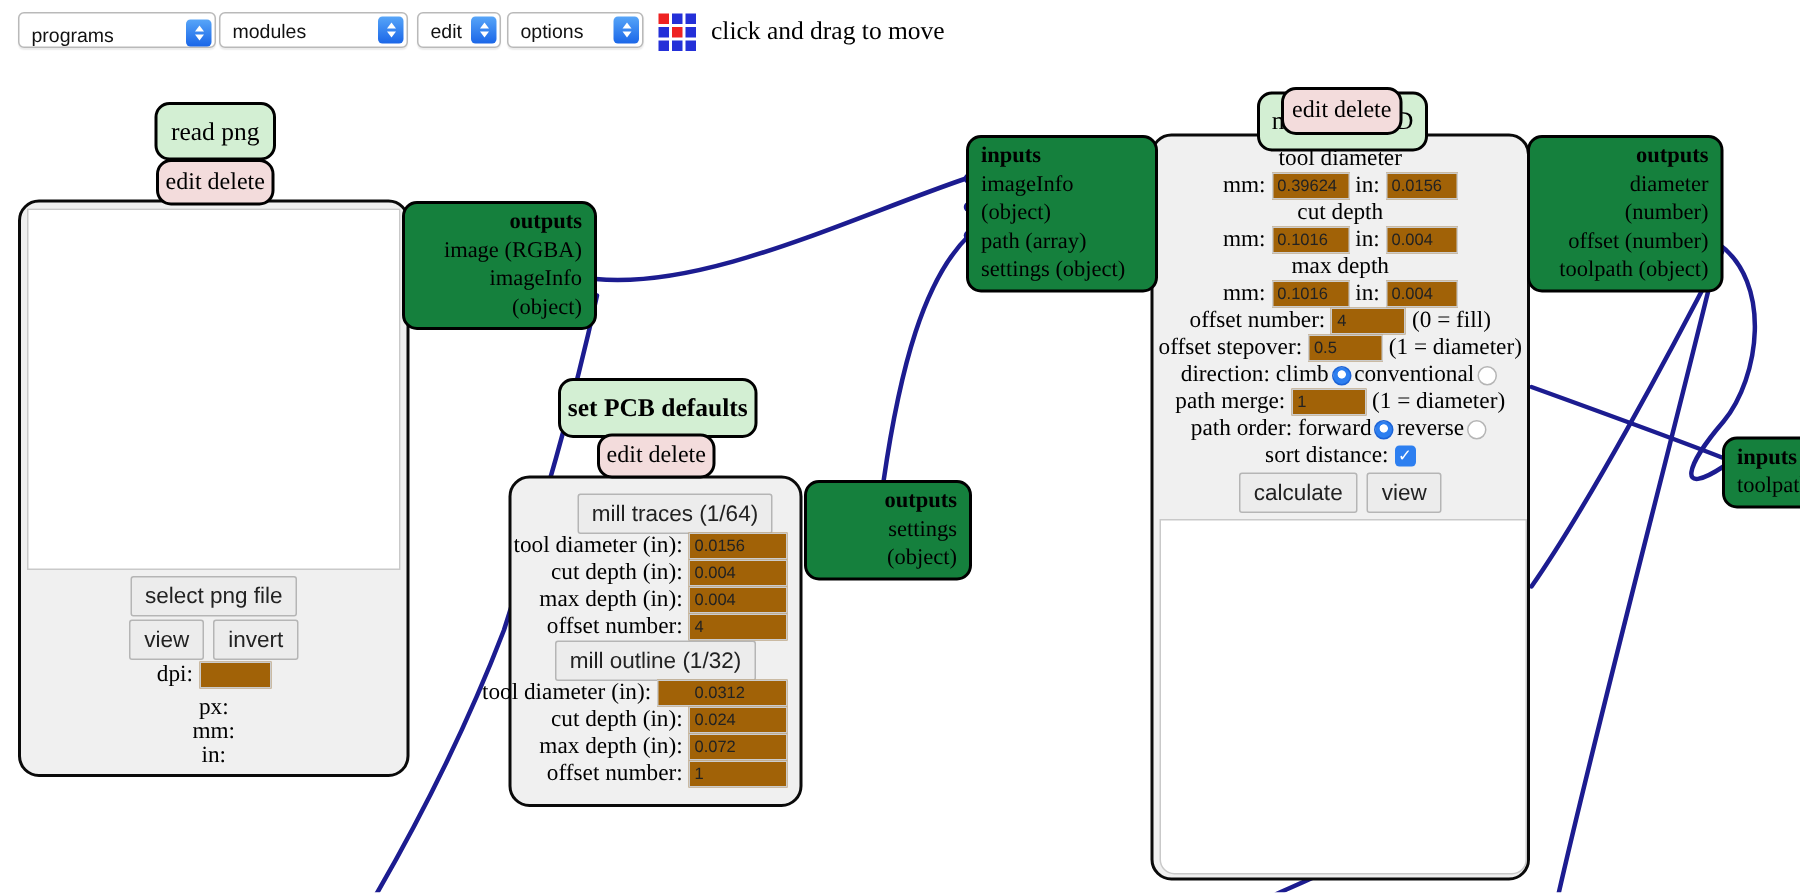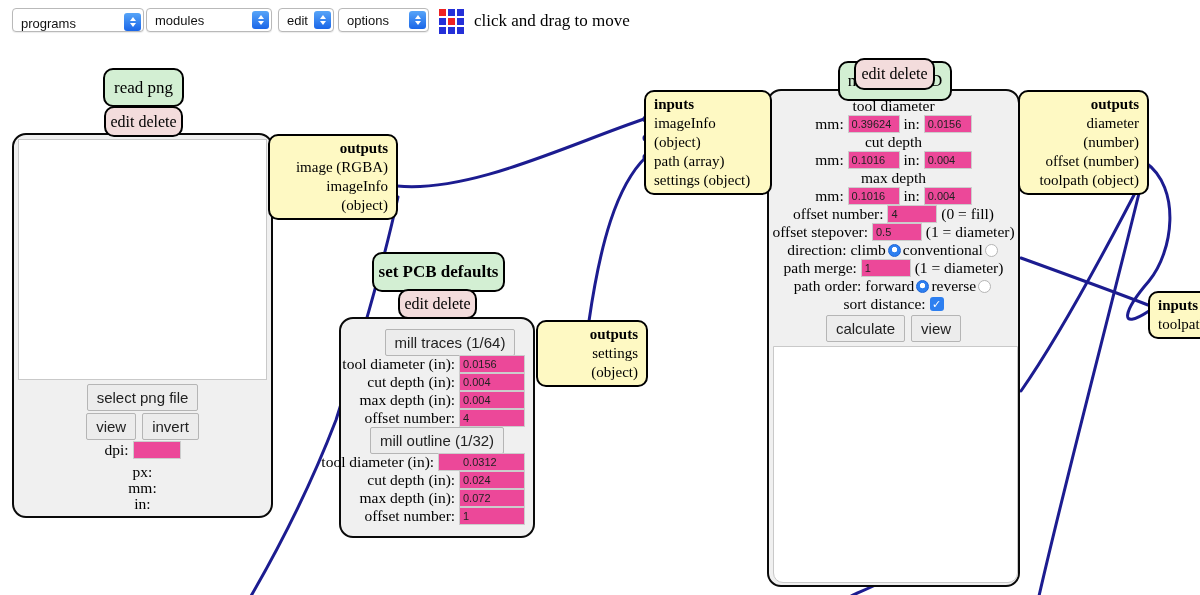--- a/index.html
+++ b/index.html
@@ -22,30 +22,30 @@
       grid-template-columns:repeat(3,7px);grid-auto-rows:7px;gap:2px;}
   .cell{width:7px;height:7px;background:#2430d8;}
   .cell.red{background:#ee2222;}
   .hint{position:absolute;left:474px;top:11px;font-size:17px;}
   
   .titlebox{position:absolute;background:#d3efd3;border:2px solid #000;border-radius:10px;
       display:flex;align-items:center;justify-content:center;font-size:17px;z-index:3;}
   .titlebox.bold{font-weight:bold;}
   .editbox{position:absolute;background:#f3dcdc;border:2px solid #000;border-radius:10px;
       display:flex;align-items:center;justify-content:center;font-size:16px;z-index:3;}
-  .iobox{position:absolute;background:#fef9c3;border:2px solid #000;border-radius:10px;
+  .iobox{position:absolute;background:#15803d;border:2px solid #000;border-radius:10px;
       padding:3px 8px;font-size:15px;line-height:19px;z-index:3;}
   .iobox .hd{font-weight:bold;}
   .iobox.right{text-align:right;}
   .body{position:absolute;background:#f0f0f0;border:2px solid #0a0a0a;border-radius:14px;z-index:2;}
   .canvas{position:absolute;background:#fff;border:1px solid #c9c9c9;}
   .btn{background:#ececec;border:1px solid #b5b5b5;border-radius:2px;
       font-family:"Liberation Sans",sans-serif;font-size:15px;color:#222;
       padding:4px 9px;display:inline-block;text-align:center;}
-  .tin{background:#ec4899;border:1px solid #ccc;font-family:"Liberation Sans",sans-serif;
+  .tin{background:#a16207;border:1px solid #ccc;font-family:"Liberation Sans",sans-serif;
       font-size:11px;color:#222;height:14px;padding:1px 3px;box-sizing:content-box;}
   .row{display:flex;align-items:center;justify-content:center;height:18px;font-size:15.5px;
        white-space:nowrap;}
   .radio{width:13px;height:13px;border-radius:50%;box-sizing:border-box;margin:0 2px;}
   .radio.on{background:radial-gradient(circle at 50% 42%,#fff 0 2.5px,#2d7ff0 3px 100%);
       border:1px solid #1b63d6;}
   .radio.off{background:#fff;border:1px solid #b5b5b5;}
   .chk{width:14px;height:14px;border-radius:3px;background:#2d7ff0;color:#fff;
       font-size:11px;line-height:14px;text-align:center;margin-left:4px;
       font-family:"Liberation Sans",sans-serif;}

